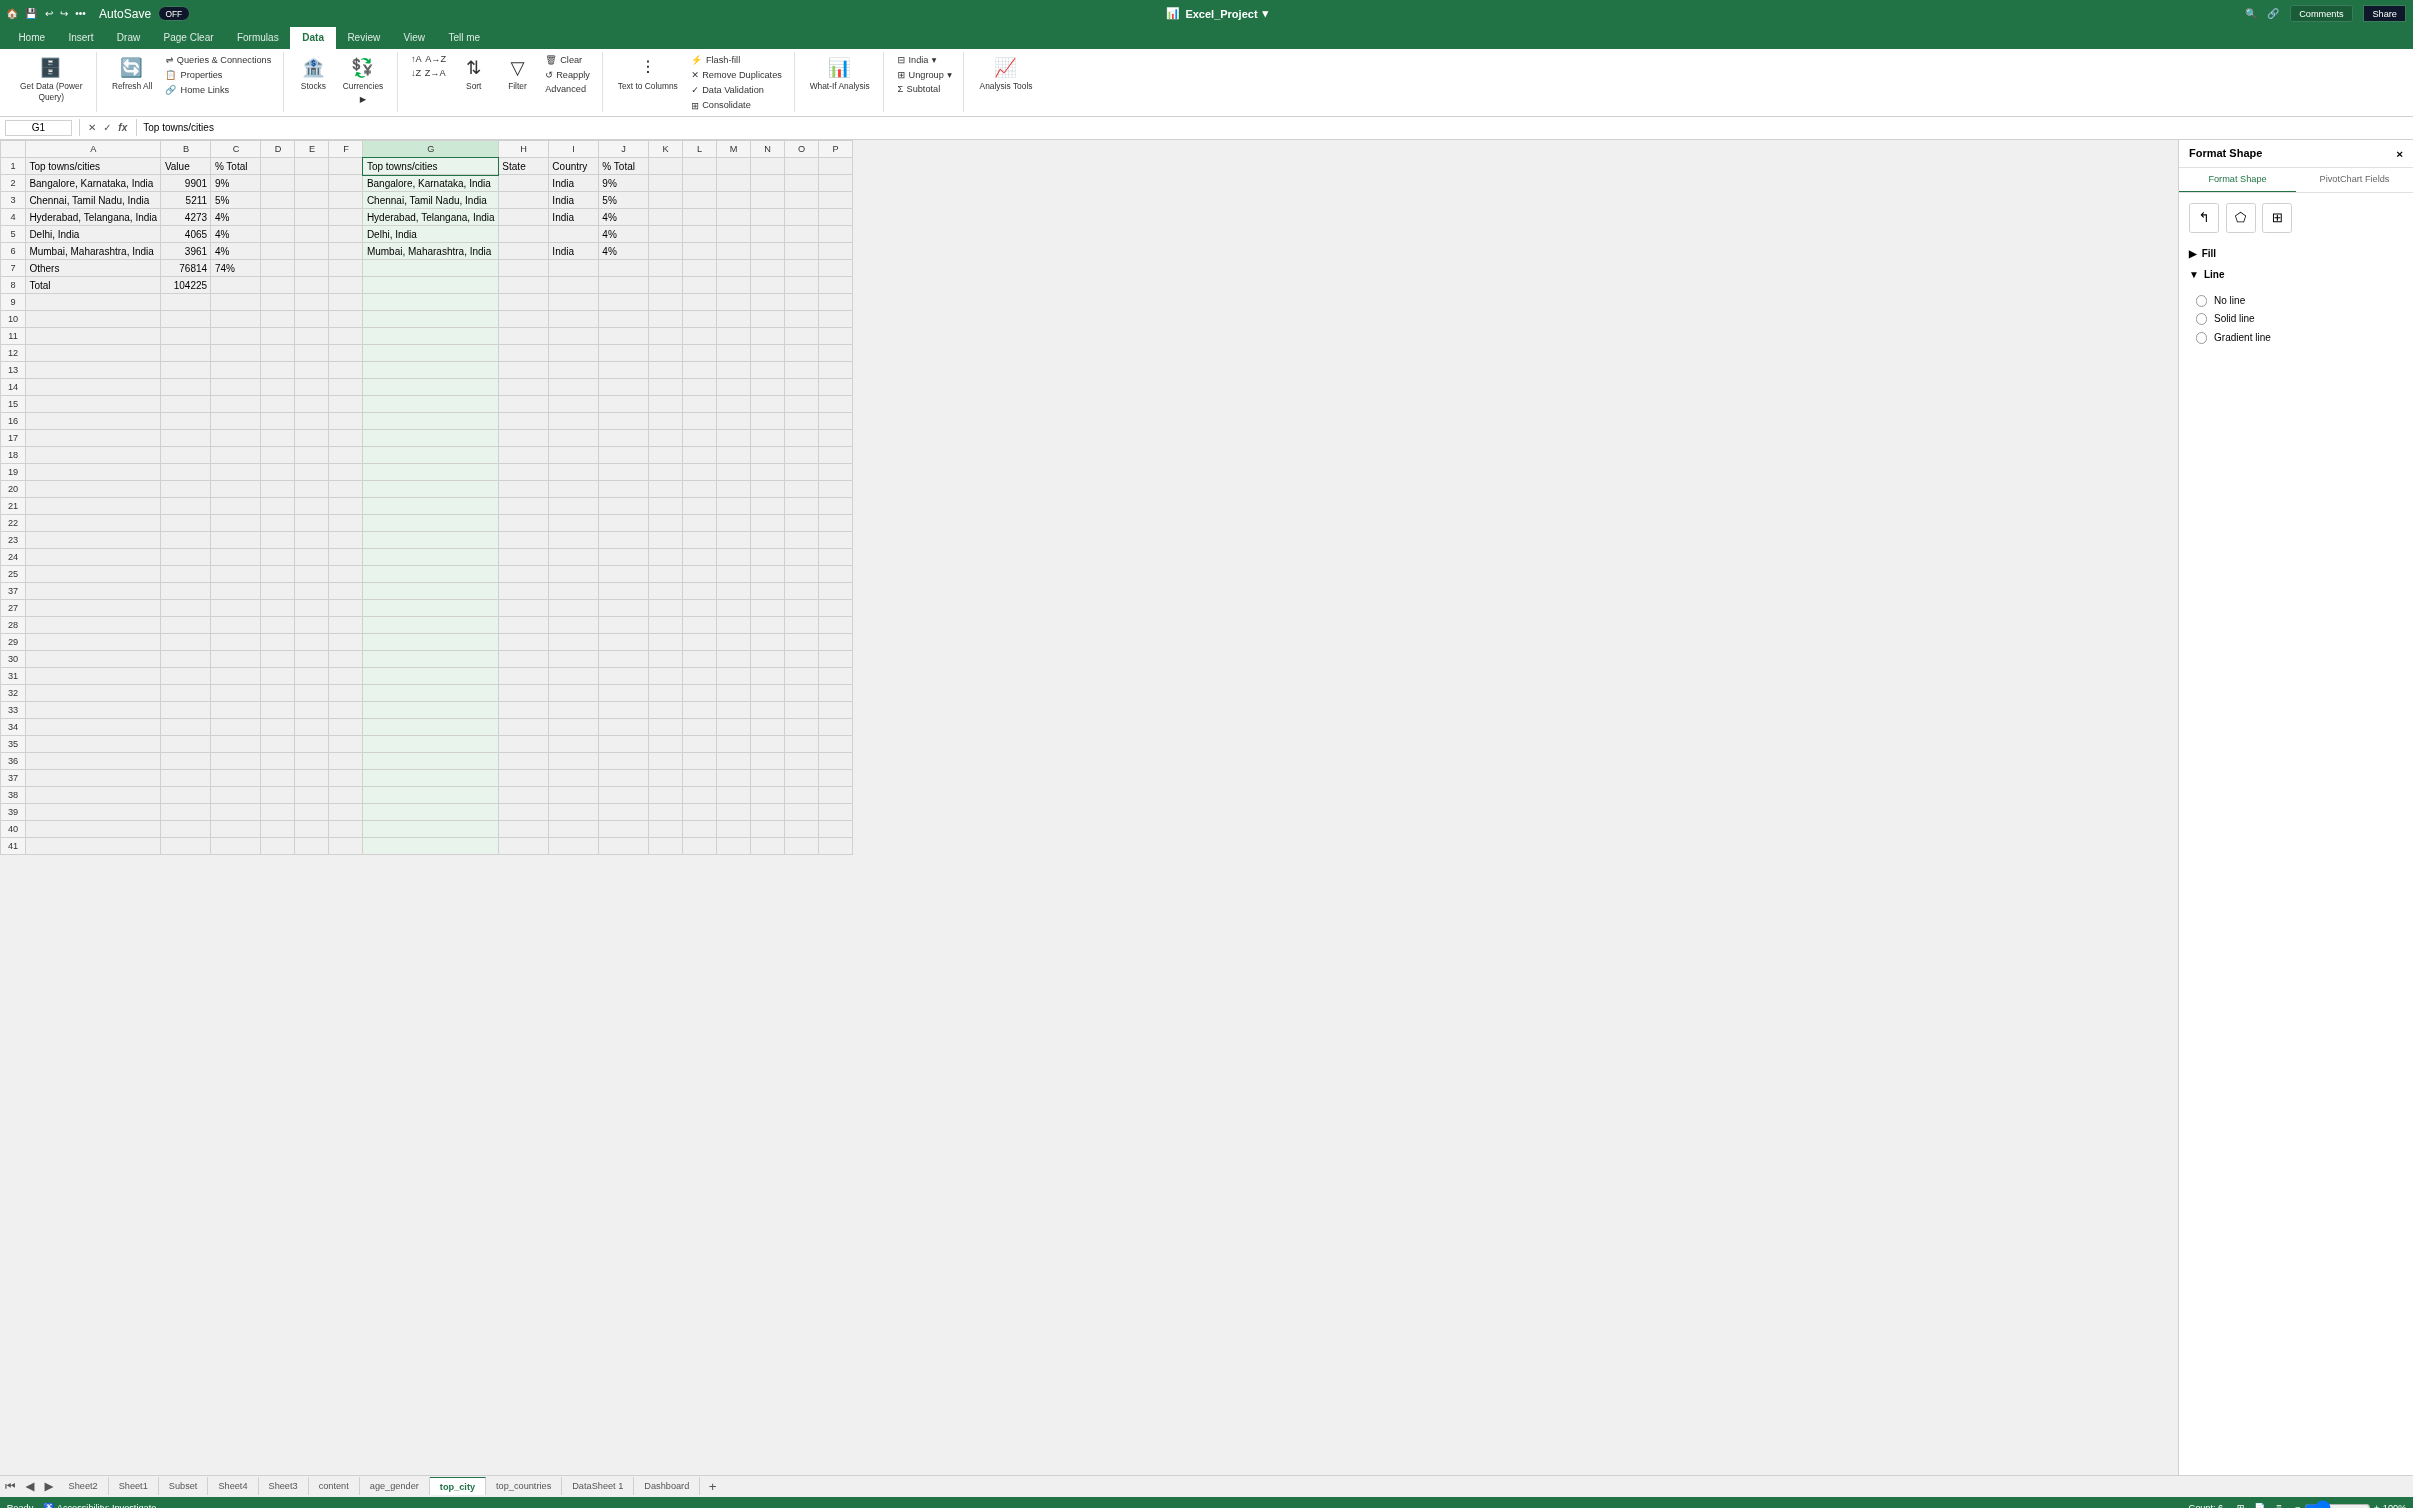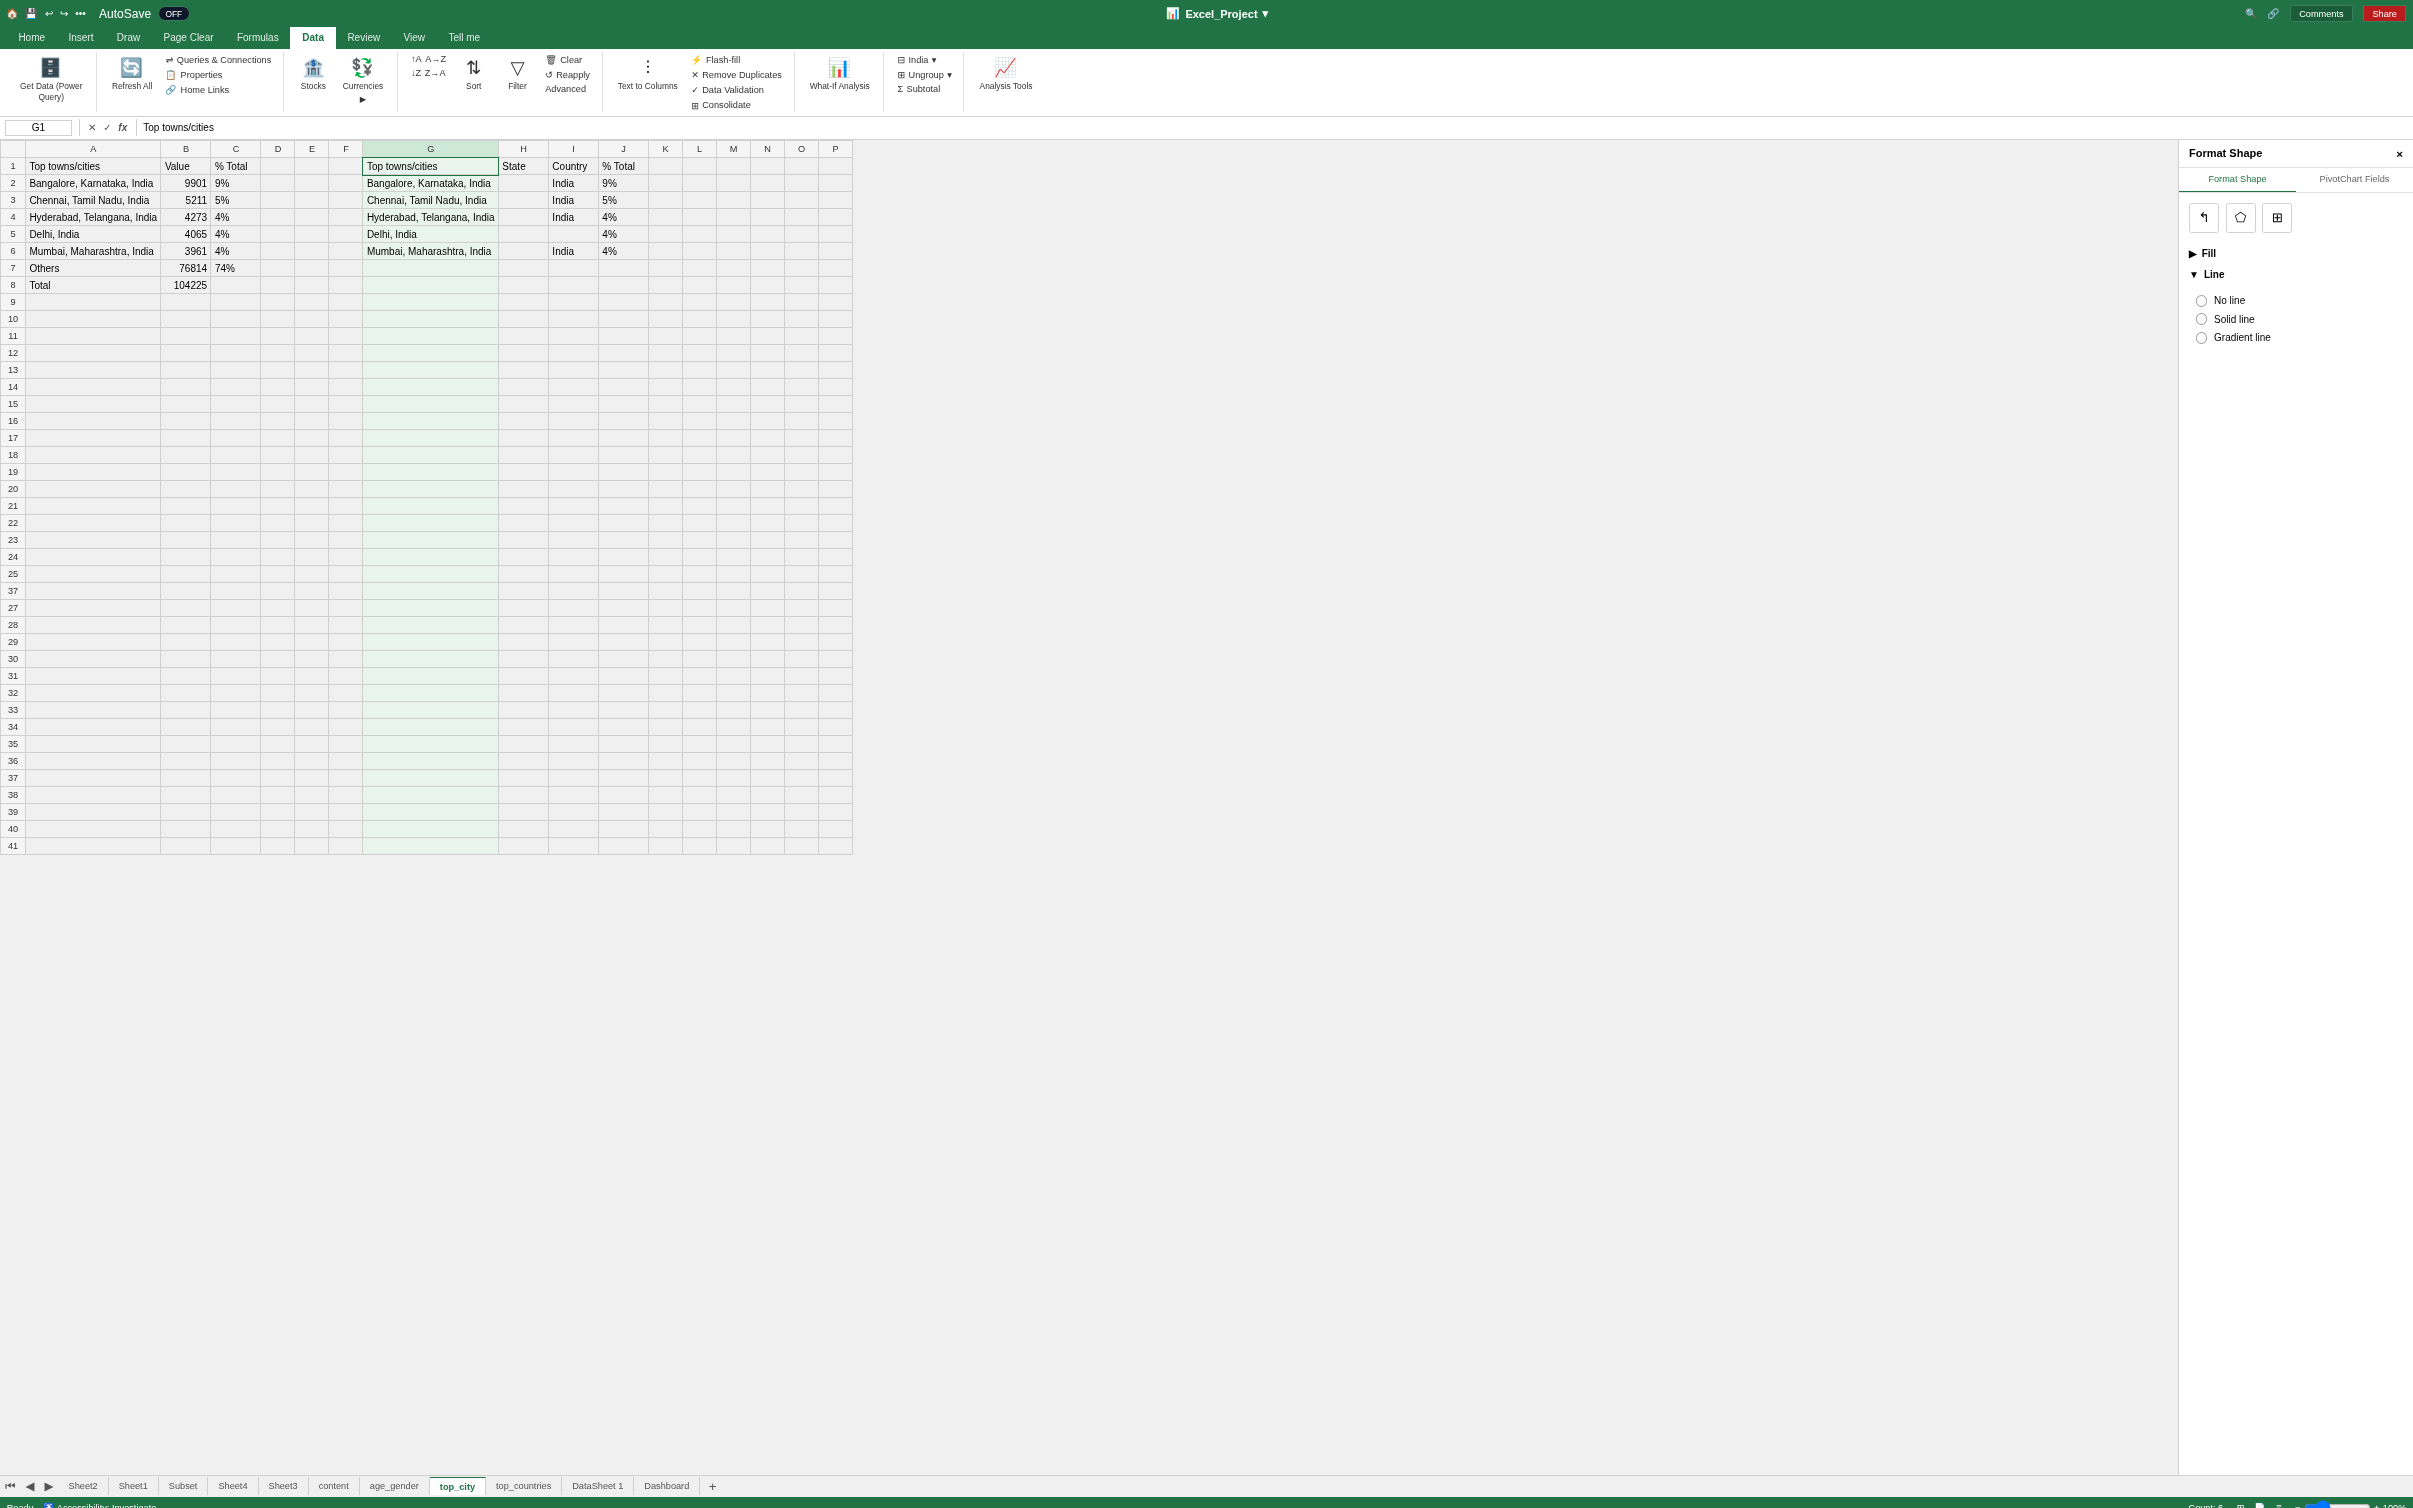--- a/index.html
+++ b/index.html
@@ -122,21 +122,21 @@
       display: flex; align-items: center; justify-content: center;
       cursor: pointer; font-size: 13.4px; background: white;
     }
 
     
     .section-title {
       display: flex; align-items: center; gap: 5px; padding: 5px 0;
       font-size: 10px; font-weight: 600; cursor: pointer;
     }
     .section-content { padding: 6.7px 0; }
-    .radio-option { display: flex; align-items: center; gap: 6.7px; padding: 3.4px 6.7px; font-size: 10px; }
+    .radio-option { display: flex; align-items: flex-start; gap: 6.7px; padding: 3.4px 6.7px; font-size: 10px; }
     .radio-circle {
       width: 11.7px; height: 11.7px; border-radius: 50%; border: 0.8px solid #999;
       display: flex; align-items: center; justify-content: center;
     }
 
     
     .status-bar {
       background: #217346; color: white; height: 22px;
       display: flex; align-items: center; padding: 0 6.7px;
       justify-content: space-between; font-size: 9.2px;
@@ -179,21 +179,21 @@
   </div>
   <div class="title-bar-center">
     <span>📊</span>
     <span>Excel_Project</span>
     <span>▾</span>
   </div>
   <div class="title-bar-right">
     <span>🔍</span>
     <span>🔗</span>
     <button style="background:#1a5c38; border:0.8px solid #3a7d5a; border-radius:2.5px; padding:2.5px 8.4px; color:white; font-size:9.2px; cursor:pointer;">Comments</button>
-    <button style="background:#b91c1c; border:0.8px solid #3a7d5a; border-radius:0; padding:2.5px 8.4px; color:white; font-size:9.2px; cursor:pointer;">Share</button>
+    <button style="background:#0f172a; border:0.8px solid #3a7d5a; border-radius:0; padding:2.5px 8.4px; color:white; font-size:9.2px; cursor:pointer;">Share</button>
   </div>
 </div>
 
 <div class="ribbon-tabs">
   <div class="ribbon-tab">Home</div>
   <div class="ribbon-tab">Insert</div>
   <div class="ribbon-tab">Draw</div>
   <div class="ribbon-tab">Page Clear</div>
   <div class="ribbon-tab">Formulas</div>
   <div class="ribbon-tab active">Data</div>

